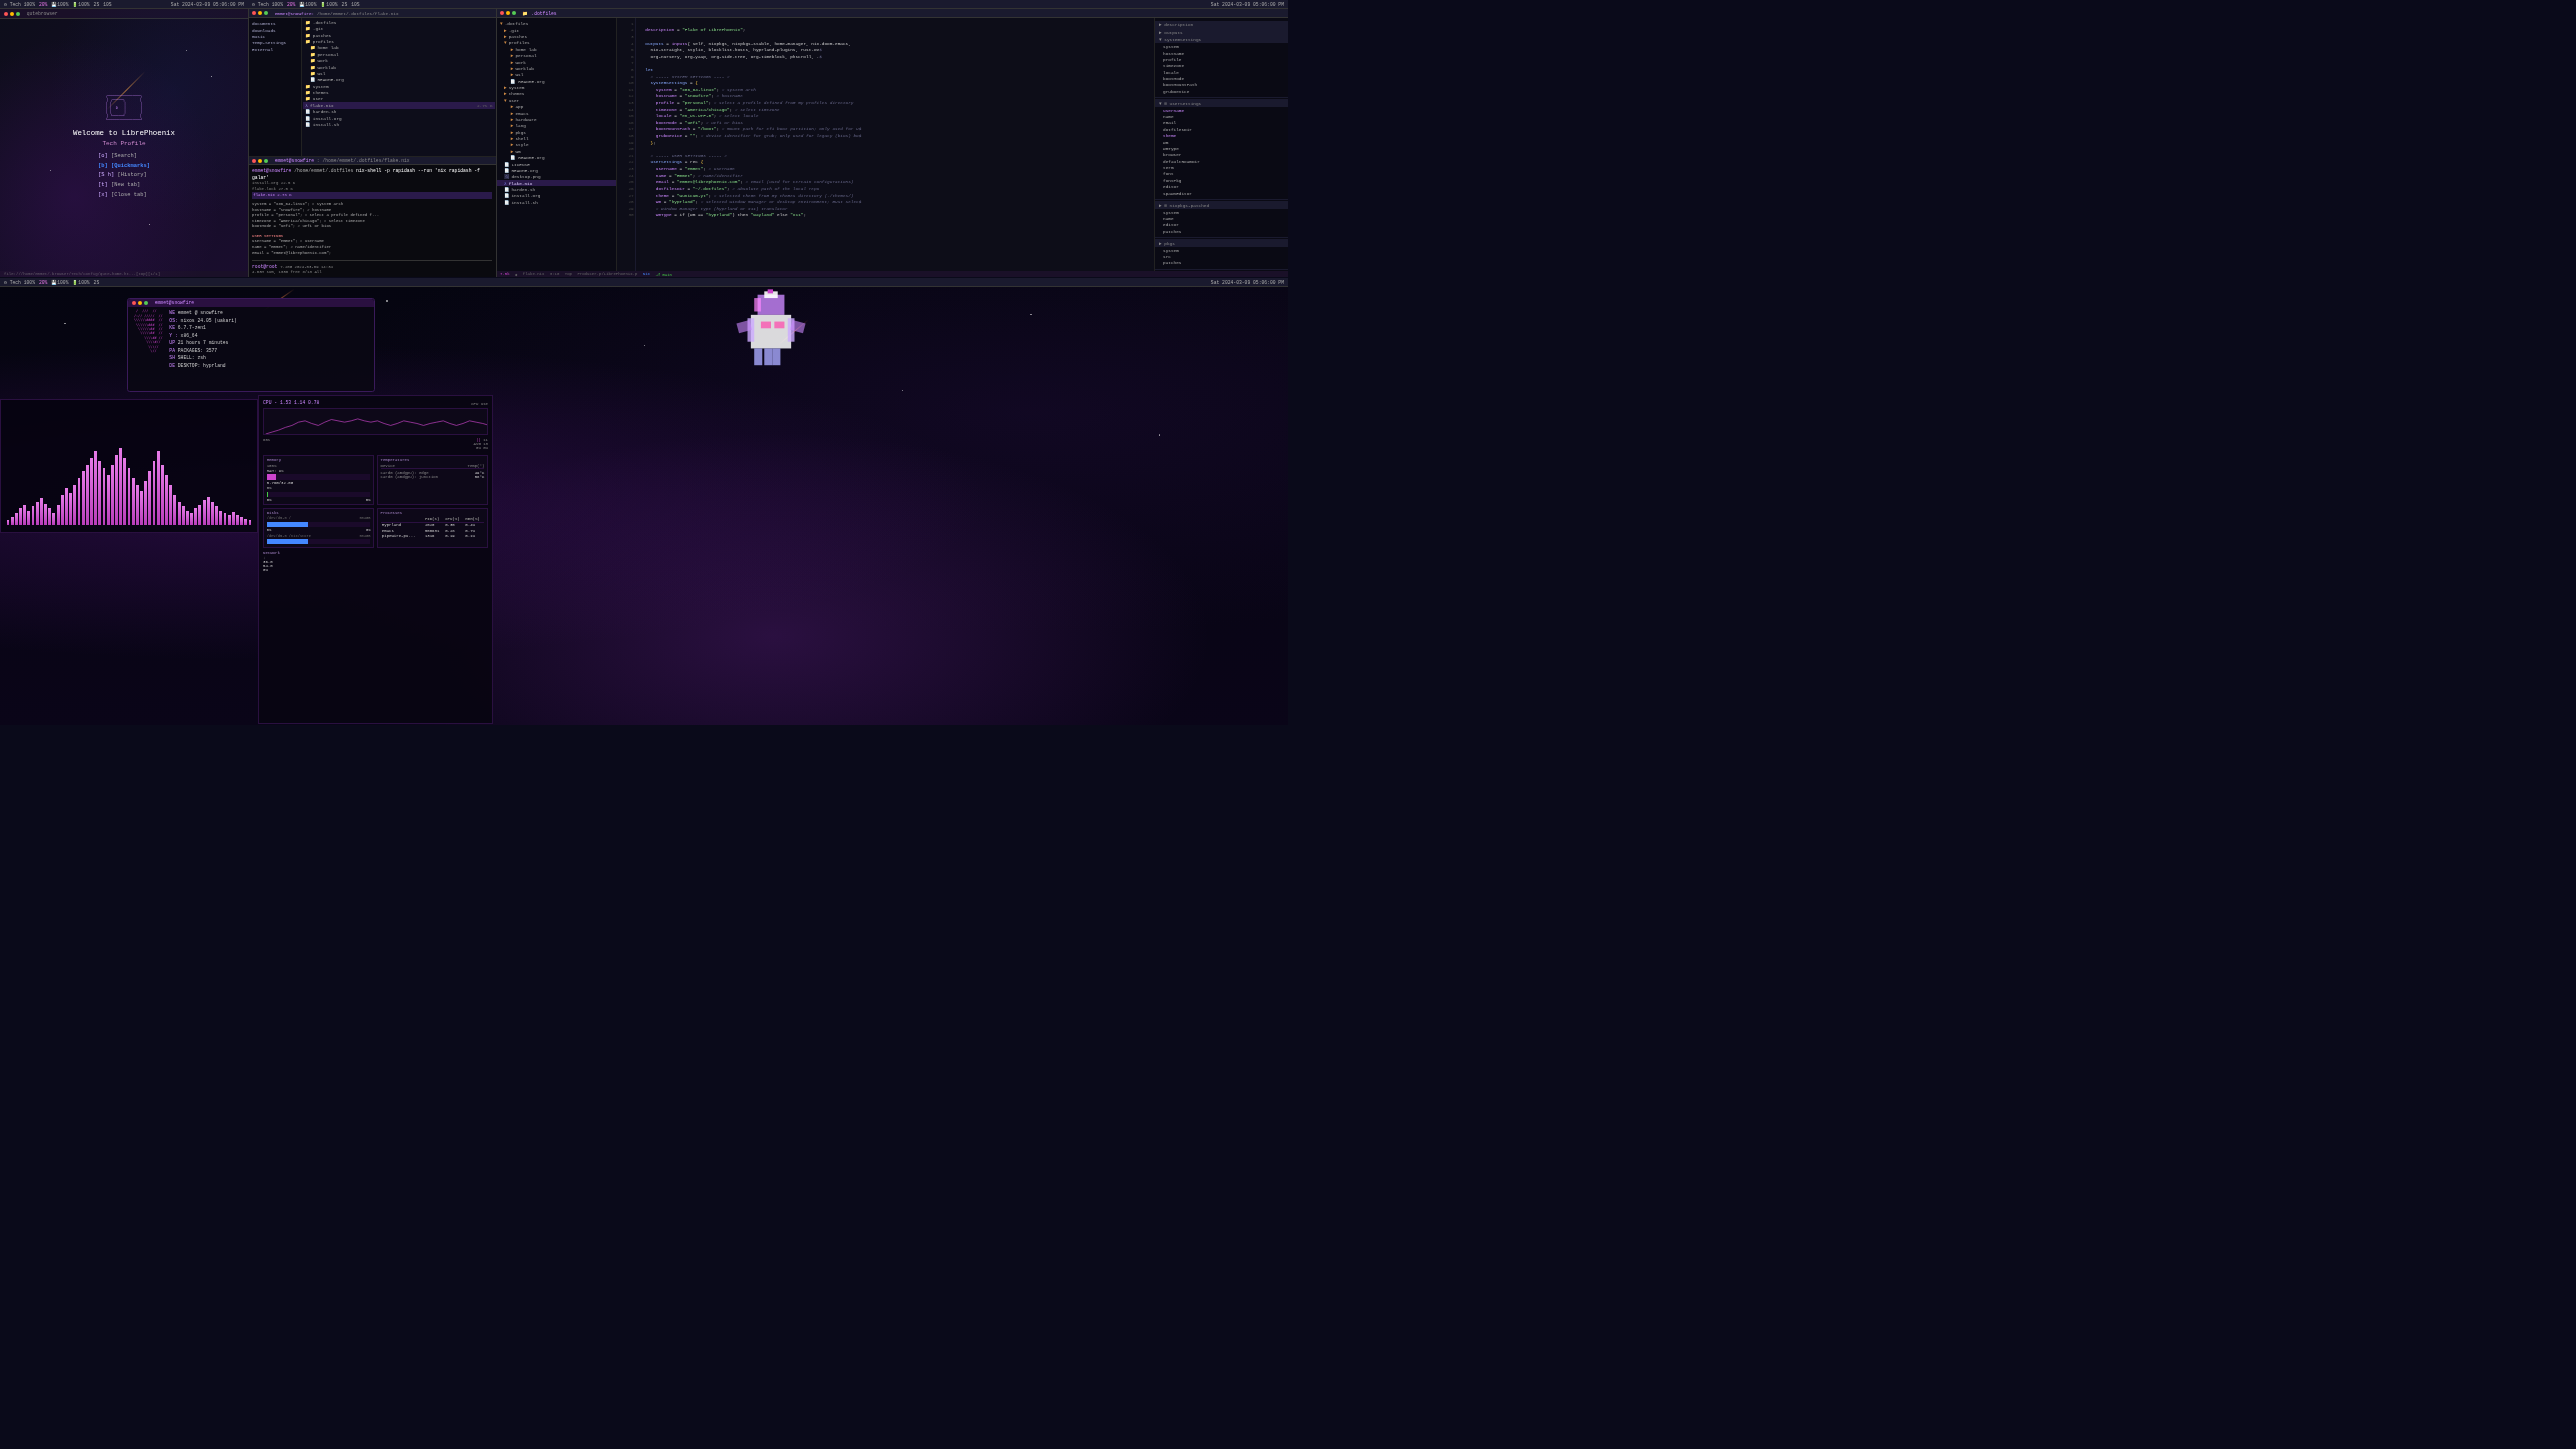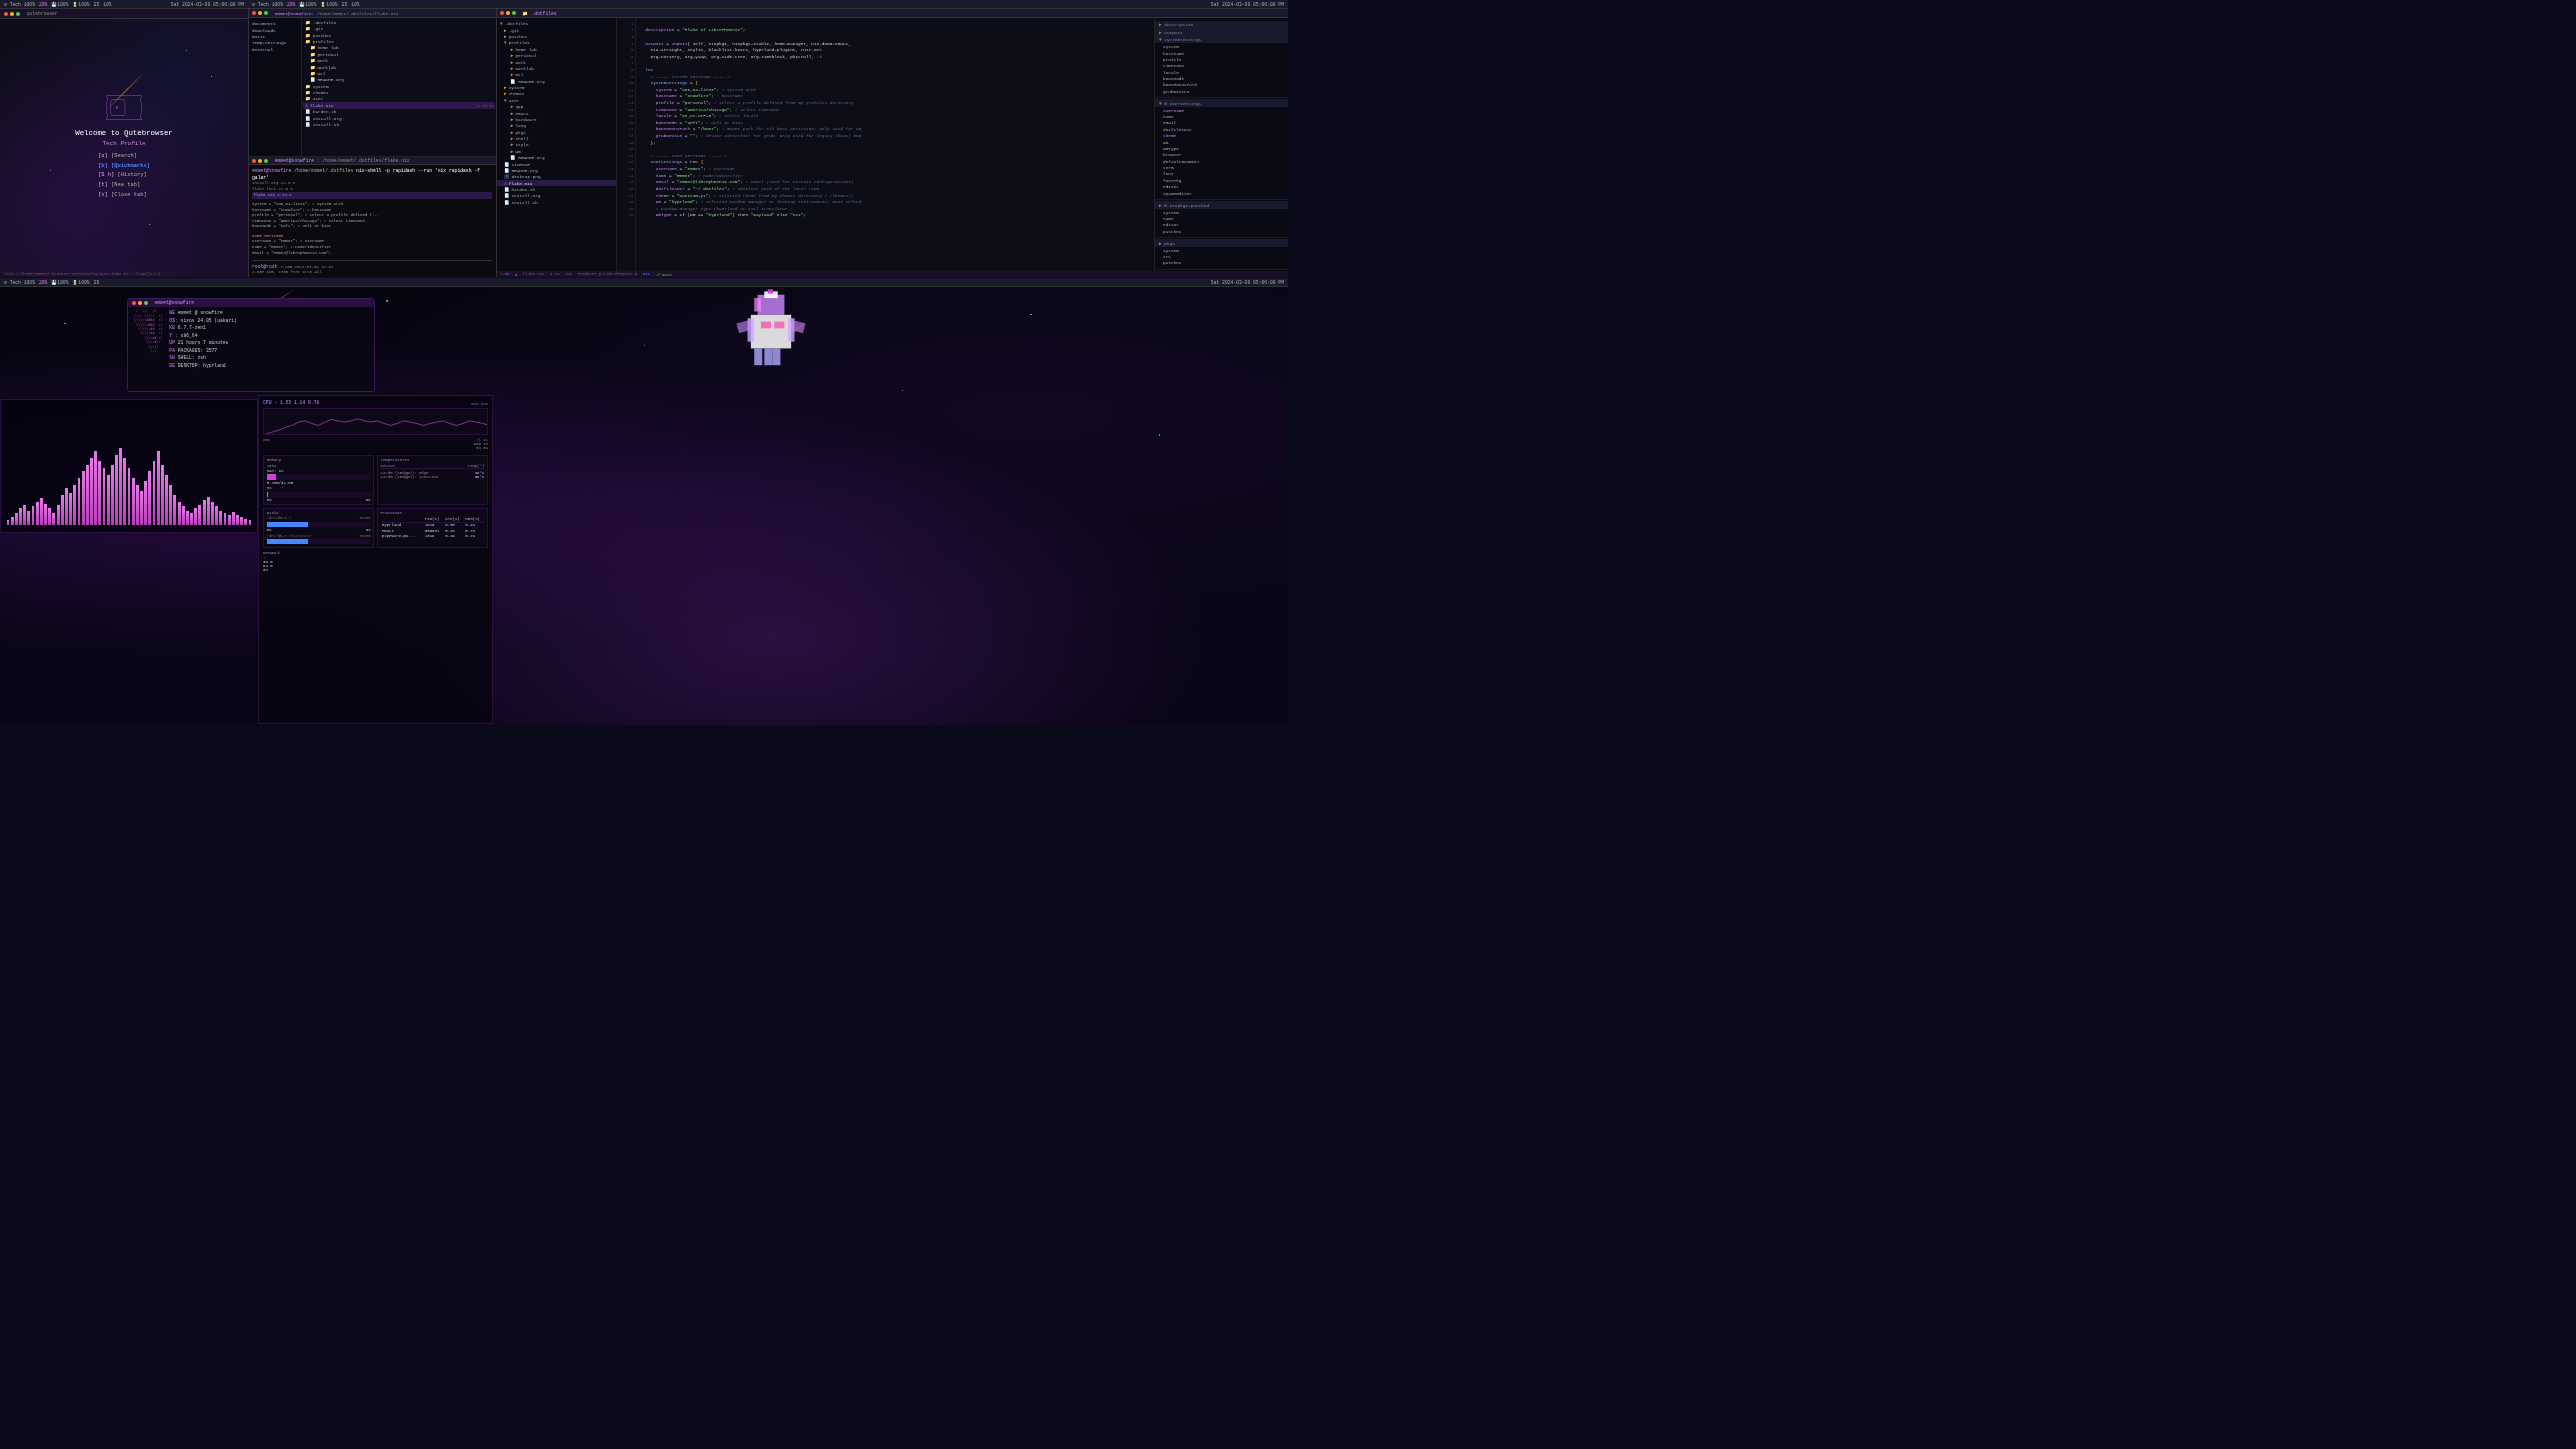--- a/index.html
+++ b/index.html
@@ -582,21 +582,21 @@
 
         <div class="ascii-art">
 ┌────────────────┐
 │ ┌─────┐       │
 │ │ &nbsp;&nbsp;&nbsp;&nbsp;&nbsp;│       │
 │ │ &nbsp;D&nbsp;&nbsp;&nbsp;│       │
 │ │ &nbsp;&nbsp;&nbsp;&nbsp;&nbsp;│       │
 │ └─────┘       │
 └────────────────┘</div>
 
-        <div class="browser-title">Welcome to Qutebrowser</div>
+        <div class="browser-title">Welcome to LibrePhoenix</div>
         <div class="browser-subtitle">Tech Profile</div>
 
         <div class="browser-menu">
           <div class="item"><span>[o]</span> [Search]</div>
           <div class="item active"><span style="color:#4488ff">[b]</span> <span style="color:#4488ff">[Quickmarks]</span></div>
           <div class="item"><span>[S h]</span> [History]</div>
           <div class="item"><span>[t]</span> [New tab]</div>
           <div class="item"><span>[x]</span> [Close tab]</div>
         </div>
       </div>

